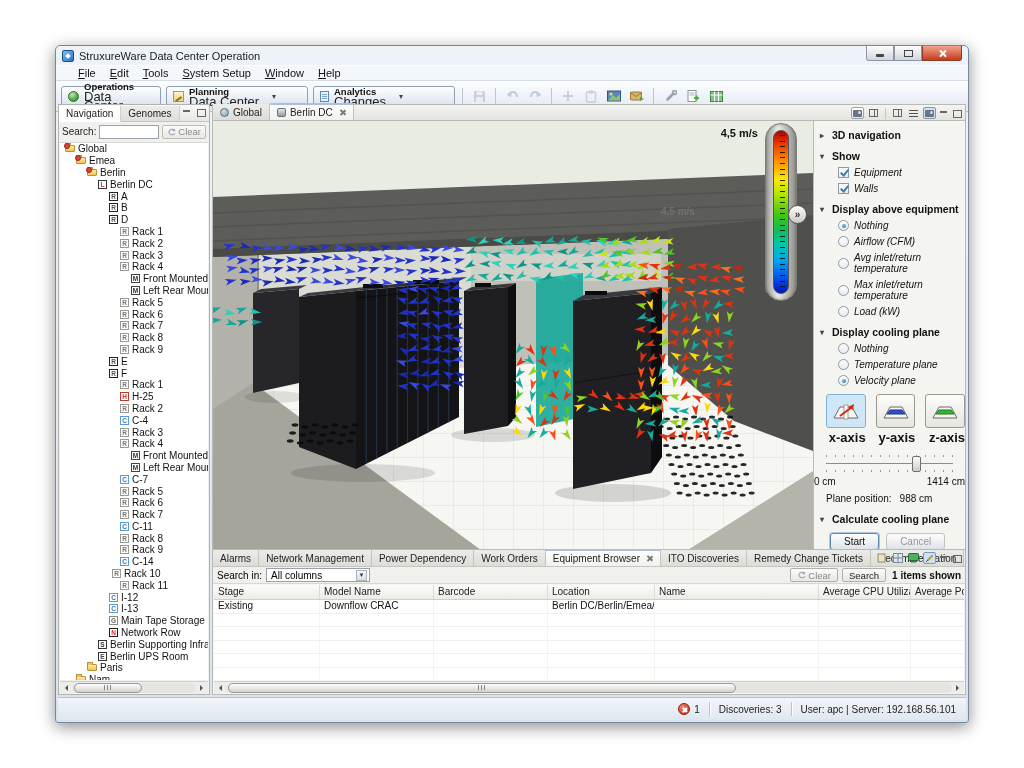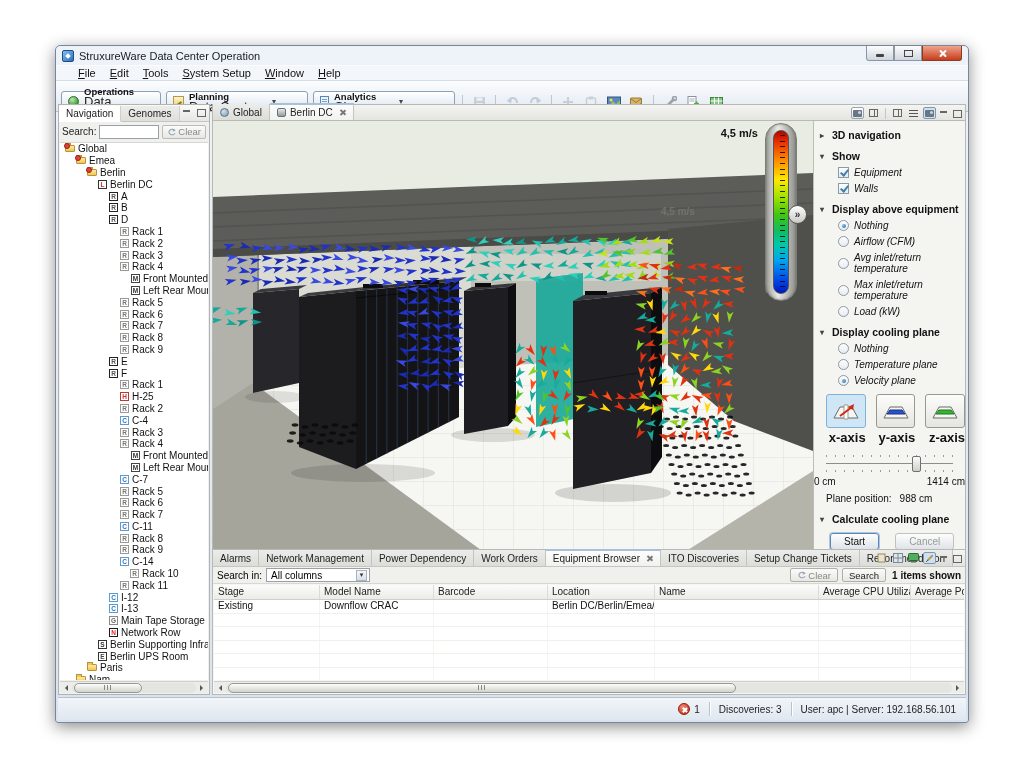--- a/index.html
+++ b/index.html
@@ -23,21 +23,21 @@
   .glyph-max{width:9px;height:7px;border:1.5px solid #444;}
   .xcross{position:relative;width:9px;height:9px;}
   .xcross::before,.xcross::after{content:'';position:absolute;left:4px;top:0;width:2px;height:9px;background:#fff;border-radius:1px;}
   .xcross::before{transform:rotate(45deg);} .xcross::after{transform:rotate(-45deg);}
   
   .menubar{height:15px;background:#f3f6fa;display:flex;align-items:center;padding-left:15px;border-top:1px solid #fbfcfe;}
   .menu-item{display:inline-block;font-size:11px;color:#111;padding:0 7px;line-height:14px;}
   .menu-item::first-letter{text-decoration:underline;}
   
   .toolbar{height:32px;background:linear-gradient(#fcfdfe,#e2e9f2);border-top:1px solid #d6dde6;
-    border-bottom:1px solid #b6c1cf;display:flex;align-items:flex-end;padding:0 5px;gap:5px;}
+    border-bottom:1px solid #b6c1cf;display:flex;align-items:center;padding:0 5px;gap:5px;}
   .mode-btn{height:20px;border:1px solid #8da0b7;border-radius:3px;background:linear-gradient(#ffffff,#dbe4ef);
     display:flex;align-items:center;padding:0 6px;gap:5px;}
   .mode-text{display:flex;flex-direction:column;justify-content:center;}
   .mode-title{font-size:9.5px;font-weight:bold;line-height:10px;color:#111;}
   .mode-sub{font-size:13px;line-height:9px;color:#222;}
   .caret{font-size:8px;color:#445;margin-left:8px;}
   .ic-globe{width:11px;height:11px;border-radius:50%;flex:none;border:1px solid #2c6e2c;
     background:radial-gradient(circle at 35% 30%,#bfe8a8,#3f9e3f 70%);}
   .ic-note{width:11px;height:11px;flex:none;border:1px solid #b5984a;background:linear-gradient(#fdf3cd,#ecd27a);position:relative;}
   .ic-note::after{content:'';position:absolute;left:1px;top:6px;width:7px;height:1.5px;background:#8a6d20;transform:rotate(-35deg);}
@@ -137,21 +137,21 @@
   .axis-btn.selected{background:#cfe6f7;border-color:#7fb2d9;}
   .axis-labels{display:flex;gap:10px;padding-left:12px;margin-top:2px;}
   .axis-labels span{width:42px;text-align:right;font-size:13px;font-weight:bold;}
   .slider-wrap{margin:10px 12px 0;position:relative;height:18px;}
   .tickrow{height:2px;background:repeating-linear-gradient(to right,#9a9a94 0 1px,transparent 1px 9px);}
   .track{height:1px;background:#8e8e88;margin:6px 0;}
   .thumb{position:absolute;top:1px;left:68%;width:9px;height:16px;border:1px solid #707070;border-radius:2px;
     background:linear-gradient(#fbfbfa,#cfcfca);}
   .range-row{display:flex;justify-content:space-between;padding:3px 0 0;}
   .pos-row{padding:6px 12px 0;display:flex;gap:8px;}
-  .calc-btns{display:flex;gap:16px;padding-left:16px;margin-top:8px;}
+  .calc-btns{display:flex;gap:7px;padding-left:16px;margin-top:8px;}
   .btn{font-size:10px;padding:2px 13px;border:1px solid #8e99a5;border-radius:3px;background:linear-gradient(#fdfdfd,#dfe3e8);color:#111;}
   .btn.primary{border-color:#5b87b5;box-shadow:0 0 0 1px rgba(90,140,200,.45);}
   .btn.disabled{color:#9a9a96;border-color:#c2c2bc;}
   
   .bottom-panel{position:absolute;left:0;right:0;bottom:0;height:146px;border:1px solid #b9b9b3;background:#f5f5f2;}
   .bp-tabbar{height:17px;display:flex;align-items:flex-end;background:linear-gradient(#f4f4f2,#e4e4e0);border-bottom:1px solid #c6c6c0;position:relative;}
   .bp-search{height:17px;display:flex;align-items:center;gap:4px;padding:1px 4px;background:#f0f0ed;border-bottom:1px solid #d8d8d2;font-size:10px;}
   .dropdown{width:104px;height:14px;border:1px solid #98a0aa;background:#fff;display:flex;align-items:center;justify-content:space-between;padding:0 2px 0 4px;font-size:10px;}
   .dd-caret{width:11px;height:11px;background:linear-gradient(#f4f6f9,#d9e0e8);border:1px solid #aab2bc;font-size:7px;display:flex;align-items:center;justify-content:center;color:#333;}
   .sm-btn{font-size:9.5px;border:1px solid #b0b0aa;border-radius:2px;height:14px;padding:0 6px;display:flex;align-items:center;gap:2px;background:linear-gradient(#fbfbfa,#e7e7e3);color:#222;}
@@ -459,21 +459,21 @@
             <span>Rack 8</span>
           </div>
           <div class="tree-row" style="padding-left: 60px;">
             <span class="ticon i-badge i-rack">R</span>
             <span>Rack 9</span>
           </div>
           <div class="tree-row" style="padding-left: 60px;">
             <span class="ticon i-badge i-cool">C</span>
             <span>C-14</span>
           </div>
-          <div class="tree-row" style="padding-left: 70px;">
+          <div class="tree-row" style="padding-left: 52px;">
             <span class="ticon i-badge i-rack">R</span>
             <span>Rack 10</span>
           </div>
           <div class="tree-row" style="padding-left: 60px;">
             <span class="ticon i-badge i-rack">R</span>
             <span>Rack 11</span>
           </div>
           <div class="tree-row" style="padding-left: 49px;">
             <span class="ticon i-badge i-cool">C</span>
             <span>I-12</span>
@@ -1272,21 +1272,21 @@
                 <span>Work Orders</span>
               </div>
               <div class="vtab active">
                 <span>Equipment Browser</span>
                 <span class="close-x"></span>
               </div>
               <div class="vtab">
                 <span>ITO Discoveries</span>
               </div>
               <div class="vtab">
-                <span>Setup Change Tickets</span>
+                <span>Remedy Change Tickets</span>
               </div>
               <div class="vtab">
                 <span>Recommendation</span>
               </div>
             </div>
           <div class="bp-icons">
             <div class="vicon">
                 <svg width="10" height="10">
                   <rect x="1" y="1" width="7" height="8" fill="#e8e2cf" stroke="#9a8a5a"></rect>
                 </svg>

